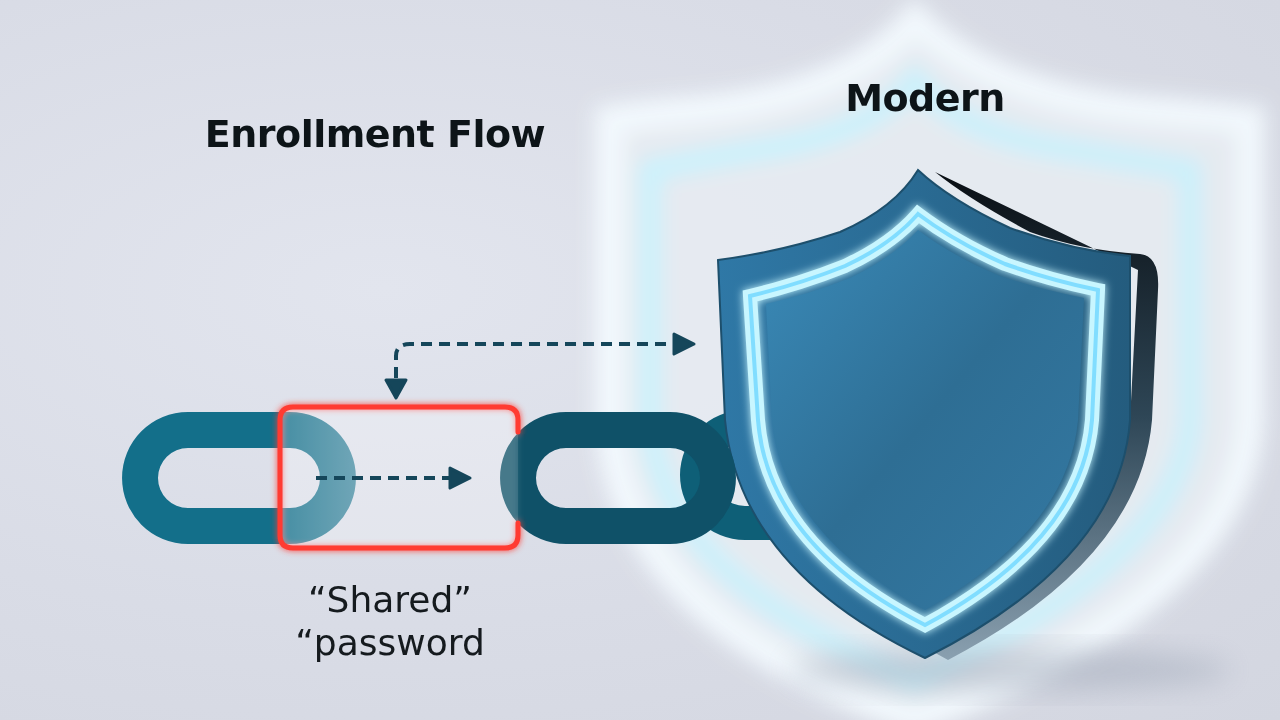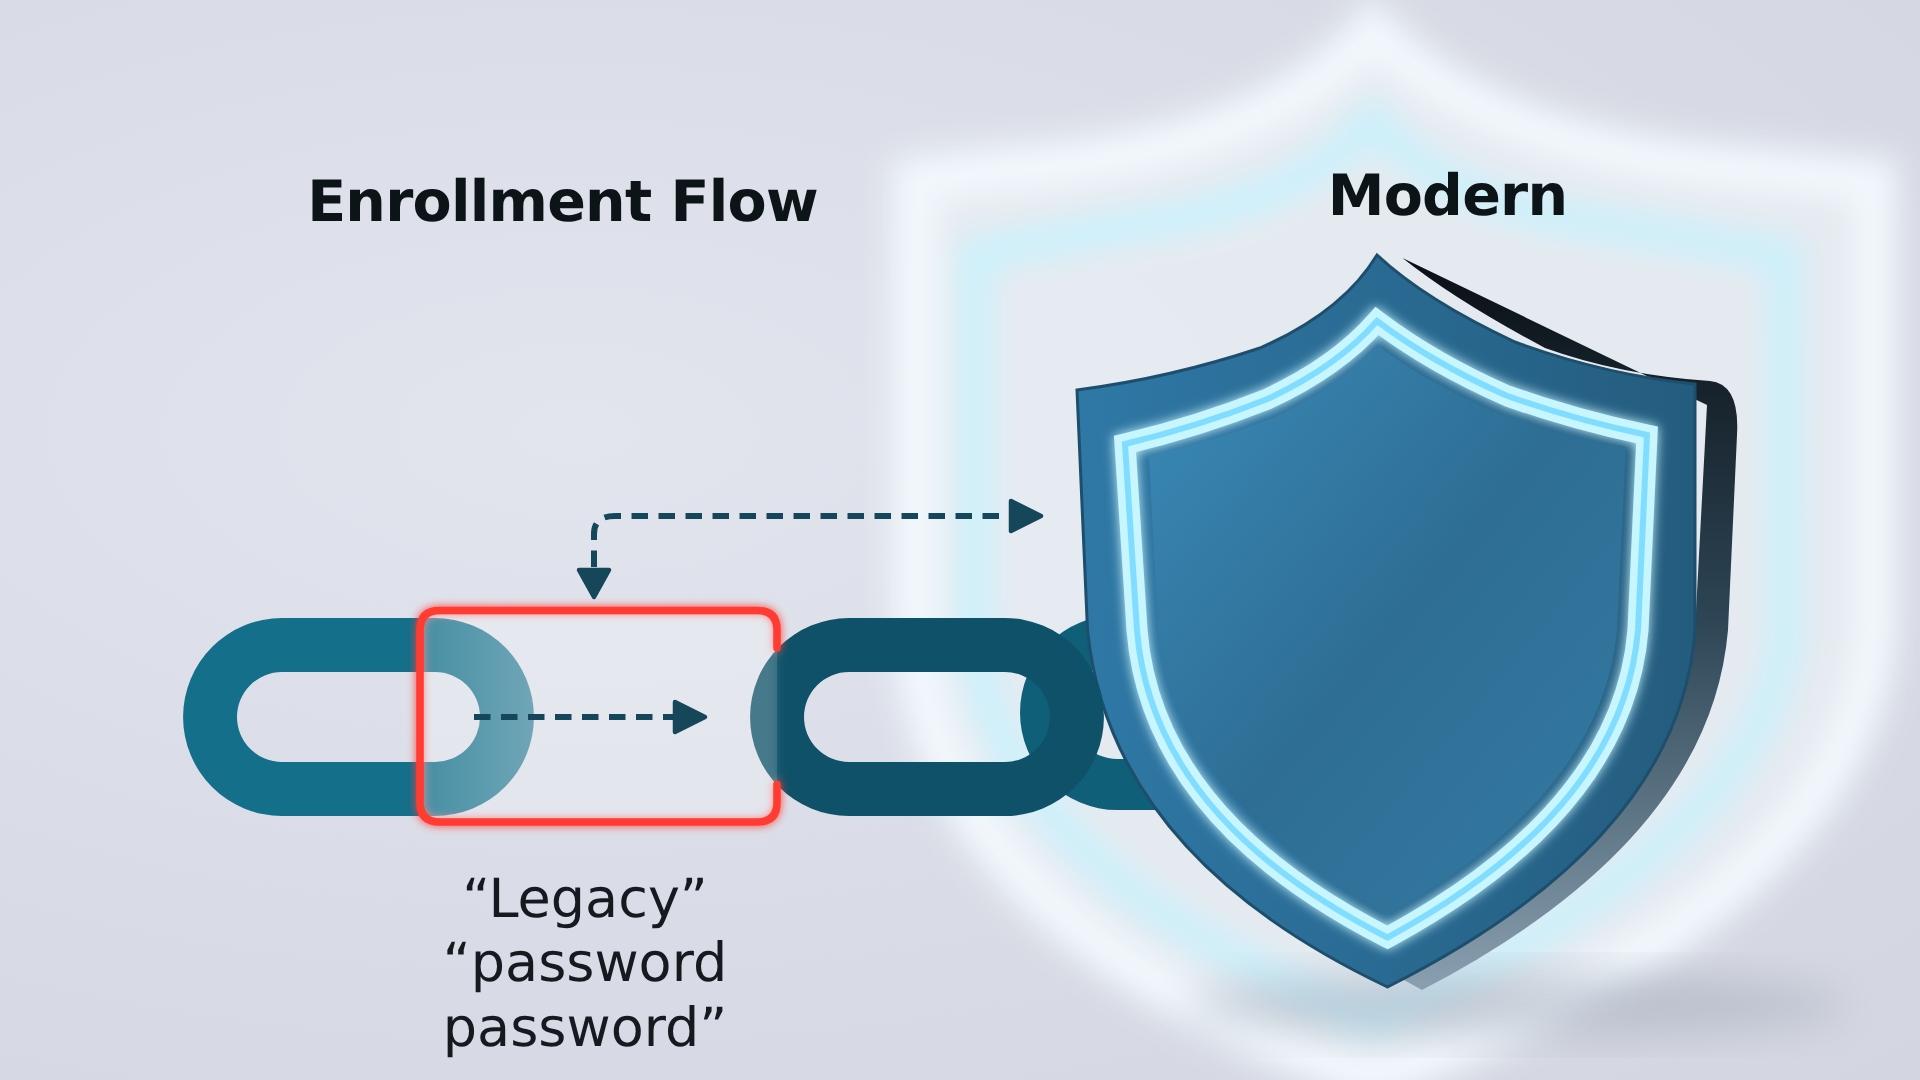--- a/index.html
+++ b/index.html
@@ -10,21 +10,21 @@
   }
   .stage { position:absolute; inset:0; }
   svg.art { position:absolute; left:0; top:0; width:1280px; height:720px; }
 
   .title {
     position:absolute; margin:0; text-align:center; color:#0d1418;
     font-family: "DejaVu Sans", "Liberation Sans", sans-serif;
     font-weight:700; line-height:1.18; letter-spacing:-0.5px;
   }
   .title-left { left:170px; top:112px; width:410px; font-size:38px; }
-  .title-right { left:730px; top:76px; width:470px; font-size:38px;margin-top:32px; }
+  .title-right { left:690px; top:76px; width:470px; font-size:38px; }
   .title span { display:block; }
 
   .caption {
     position:absolute; left:250px; top:578px; width:280px; text-align:center;
     font-family: "DejaVu Sans", "Liberation Sans", sans-serif;
     font-size:36px; line-height:1.2; color:#151a1e; font-weight:400;
   }
   .caption span { display:block; }
 </style>
 </head>
@@ -133,17 +133,16 @@
 
   <h1 class="title title-left">
     <span>Enrollment Flow</span>
   </h1>
 
   <h1 class="title title-right">
     <span>Modern</span>
   </h1>
 
   <div class="caption">
-    <span>“Legacy”</span>
+    <span>“Shared”</span>
     <span>“password</span>
-    <span>password”</span>
   </div>
 </div>
 
 </body></html>

